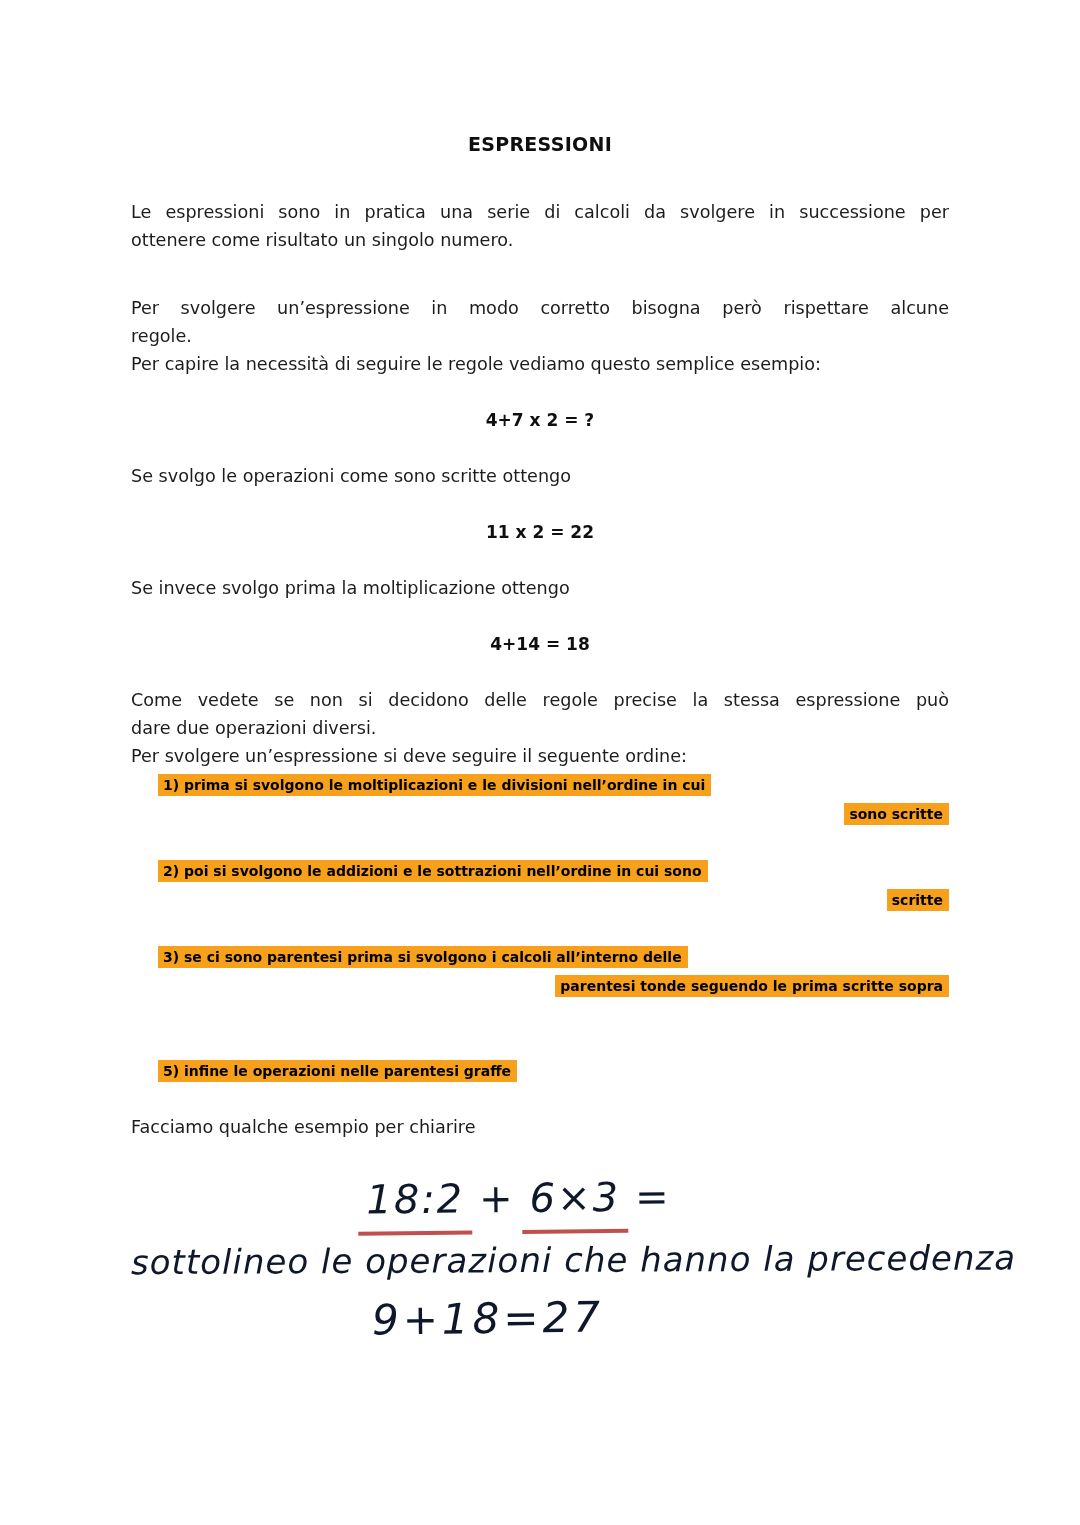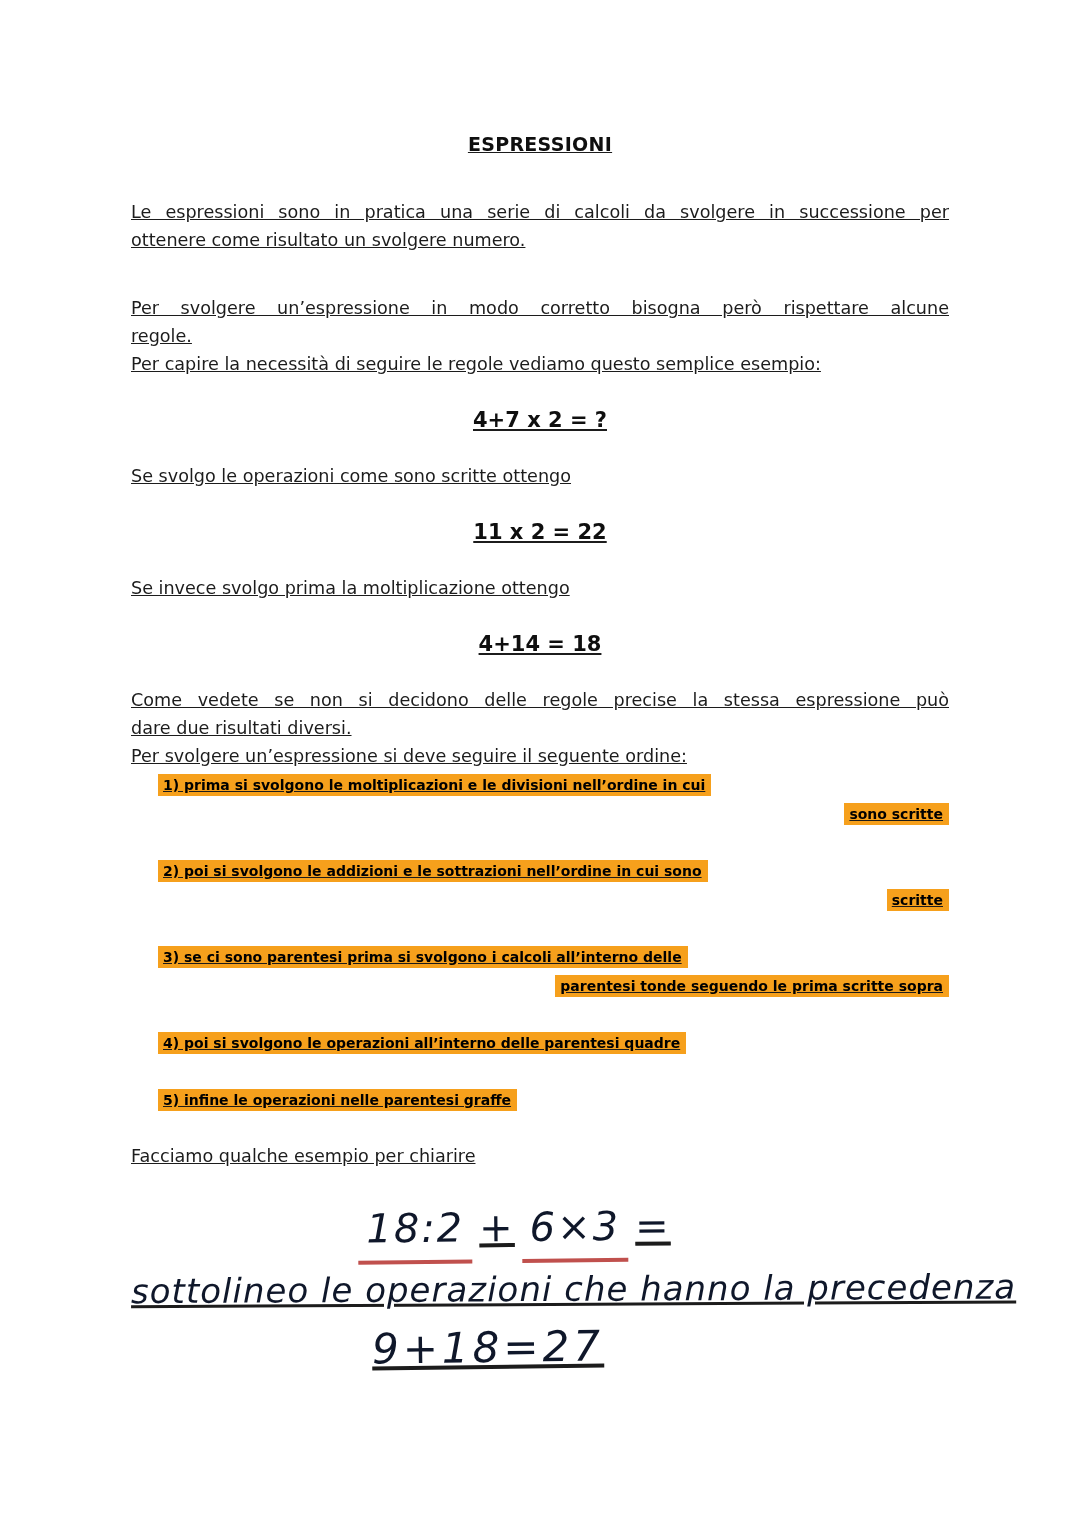--- a/index.html
+++ b/index.html
@@ -7,38 +7,37 @@
   html,body { margin:0; padding:0; background:#fff; }
   .page {
     position: relative;
     width: 1080px; height: 1525px;
     margin: 0 auto;
     background: #ffffff;
     padding: 130px 131px 0 131px;
     font-family: "DejaVu Sans", "Liberation Sans", sans-serif;
     font-size: 17.6px;
     color: #1c1c1c;
-    text-decoration: underline;
   }
   .title {
     margin: 0 0 33px 0;
     line-height: 28px;
     text-align: center;
     font-size: 19px;
     font-weight: bold;
     color: #0f0f0f;
     letter-spacing: 0.3px;
   }
   .line { margin: 0; line-height: 28px; }
   .just { text-align: justify; text-align-last: justify; margin-top: 40px; }
   .eq {
     margin: 0; line-height: 28px;
     text-align: center;
     font-weight: bold;
-    font-size: 21px;
+    font-size: 17px;
     color: #0f0f0f;
   }
   .sp { margin-top: 28px; }
   .rules { margin-left: 27px; }
   .rule-item { margin: 0; }
   .rule-item .gap { height: 28px; }
   .rline { line-height: 28px; margin: 0; }
   .rline .hl {
     background: var(--hl);
     font-weight: bold;
@@ -82,33 +81,33 @@
   }
 </style>
 </head>
 <body>
 
 <div class="page">
 
   <h1 class="title">ESPRESSIONI</h1>
 
   <p class="line just">Le espressioni sono in pratica una serie di calcoli da svolgere in successione per</p>
-  <p class="line">ottenere come risultato un svolgere numero.</p>
+  <p class="line">ottenere come risultato un singolo numero.</p>
   <p class="line just">Per svolgere un’espressione in modo corretto bisogna però rispettare alcune</p>
   <p class="line">regole.</p>
   <p class="line">Per capire la necessità di seguire le regole vediamo questo semplice esempio:</p>
 
   <p class="eq sp">4+7 x 2 = ?</p>
   <p class="line sp">Se svolgo le operazioni come sono scritte ottengo</p>
   <p class="eq sp">11 x 2 = 22</p>
   <p class="line sp">Se invece svolgo prima la moltiplicazione ottengo</p>
   <p class="eq sp">4+14 = 18</p>
 
   <p class="line just sp">Come vedete se non si decidono delle regole precise la stessa espressione può</p>
-  <p class="line">dare due risultati diversi.</p>
+  <p class="line">dare due operazioni diversi.</p>
   <p class="line">Per svolgere un’espressione si deve seguire il seguente ordine:</p>
 
   <div class="rules">
 
     <div class="rule-item">
       <p class="rline"><span class="hl">1) prima si svolgono le moltiplicazioni e le divisioni nell’ordine in cui</span></p>
       <p class="rline cont"><span class="hl">sono scritte</span></p>
     </div>
 
     <div class="rule-item">
@@ -118,21 +117,20 @@
     </div>
 
     <div class="rule-item">
       <div class="gap"></div>
       <p class="rline"><span class="hl">3) se ci sono parentesi prima si svolgono i calcoli all’interno delle</span></p>
       <p class="rline cont"><span class="hl">parentesi tonde seguendo le prima scritte sopra</span></p>
     </div>
 
     <div class="rule-item">
       <div class="gap"></div>
-      <p class="rline"><span class="hl">4) poi si svolgono le operazioni all’interno delle parentesi quadre</span></p>
     </div>
 
     <div class="rule-item">
       <div class="gap"></div>
       <p class="rline"><span class="hl">5) infine le operazioni nelle parentesi graffe</span></p>
     </div>
 
   </div>
 
   <p class="line sp">Facciamo qualche esempio per chiarire</p>

